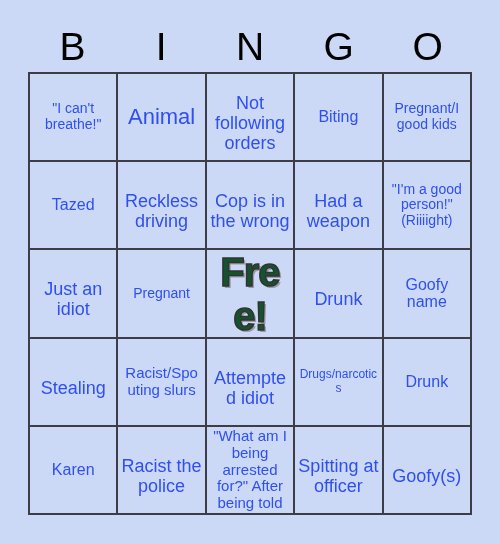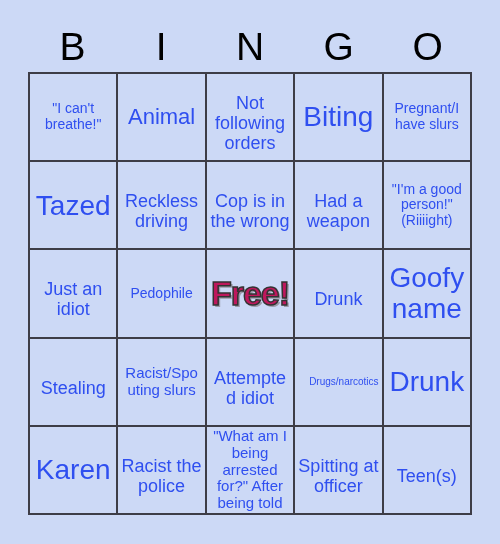--- a/index.html
+++ b/index.html
@@ -65,32 +65,32 @@
     overflow: hidden;
   }
   .cell-text {
     color: #2f4ff0;
     font-family: "Liberation Sans", sans-serif;
     line-height: 1.12;
     display: block;
     width: 100%;
     word-wrap: break-word;
   }
-  .sz-xl { font-size: 28px; }
+  .sz-xl { font-size: 16px; }
   .sz-lg { font-size: 22px; }
   .sz-md { font-size: 18px; margin-top: 12px; }
   .sz-sm { font-size: 14px; }
   .sz-xs { font-size: 15px; }
-  .sz-xxs { font-size: 10px; text-align: right; }
+  .sz-xxs { font-size: 12px; }
 
   .free-text {
     font-family: "Liberation Sans", sans-serif;
-    font-size: 34px;
+    font-size: 40px;
     font-weight: bold;
-    color: #be185d;
+    color: #14532d;
     -webkit-text-stroke: 1.5px #333333;
     text-shadow: 2px 2px 0 #9a9aa8;
     letter-spacing: -1px;
     line-height: 1.1;
   }
 </style>
 </head>
 <body>
 
 <div id="card">
@@ -110,21 +110,21 @@
     <div class="cell">
         <span class="cell-text sz-lg">Animal</span>
       </div>
     <div class="cell">
         <span class="cell-text sz-md">Not following orders</span>
       </div>
     <div class="cell">
         <span class="cell-text sz-xl">Biting</span>
       </div>
     <div class="cell">
-        <span class="cell-text sz-sm">Pregnant/I have slurs</span>
+        <span class="cell-text sz-sm">Pregnant/I good kids</span>
       </div>
 
     <div class="cell">
         <span class="cell-text sz-xl">Tazed</span>
       </div>
     <div class="cell">
         <span class="cell-text sz-md">Reckless driving</span>
       </div>
     <div class="cell">
         <span class="cell-text sz-md">Cop is in the wrong</span>
@@ -133,21 +133,21 @@
         <span class="cell-text sz-md">Had a weapon</span>
       </div>
     <div class="cell">
         <span class="cell-text sz-sm">"I'm a good person!" (Riiiight)</span>
       </div>
 
     <div class="cell">
         <span class="cell-text sz-md">Just an idiot</span>
       </div>
     <div class="cell">
-        <span class="cell-text sz-sm">Pedophile</span>
+        <span class="cell-text sz-sm">Pregnant</span>
       </div>
     <div class="cell">
         <span class="cell-text free-text sz-xl">Free!</span>
       </div>
     <div class="cell">
         <span class="cell-text sz-md">Drunk</span>
       </div>
     <div class="cell">
         <span class="cell-text sz-xl">Goofy name</span>
       </div>
@@ -174,17 +174,17 @@
     <div class="cell">
         <span class="cell-text sz-md">Racist the police</span>
       </div>
     <div class="cell">
         <span class="cell-text sz-xs">"What am I being arrested for?" After being told</span>
       </div>
     <div class="cell">
         <span class="cell-text sz-md">Spitting at officer</span>
       </div>
     <div class="cell">
-        <span class="cell-text sz-md">Teen(s)</span>
+        <span class="cell-text sz-md">Goofy(s)</span>
       </div>
   </div>
 
 </div>
 
 </body></html>

